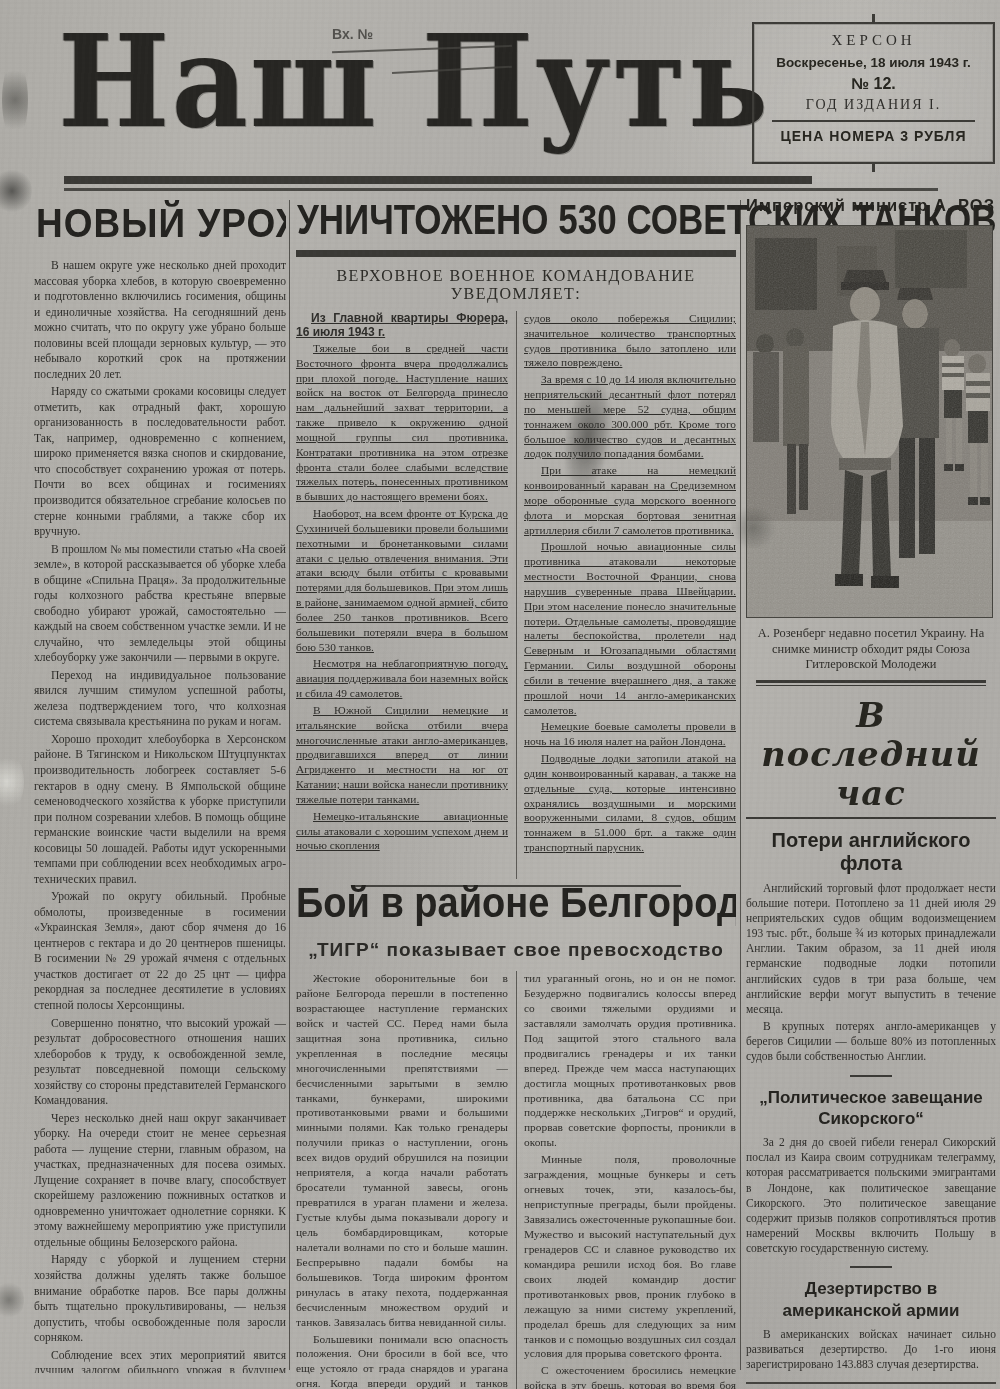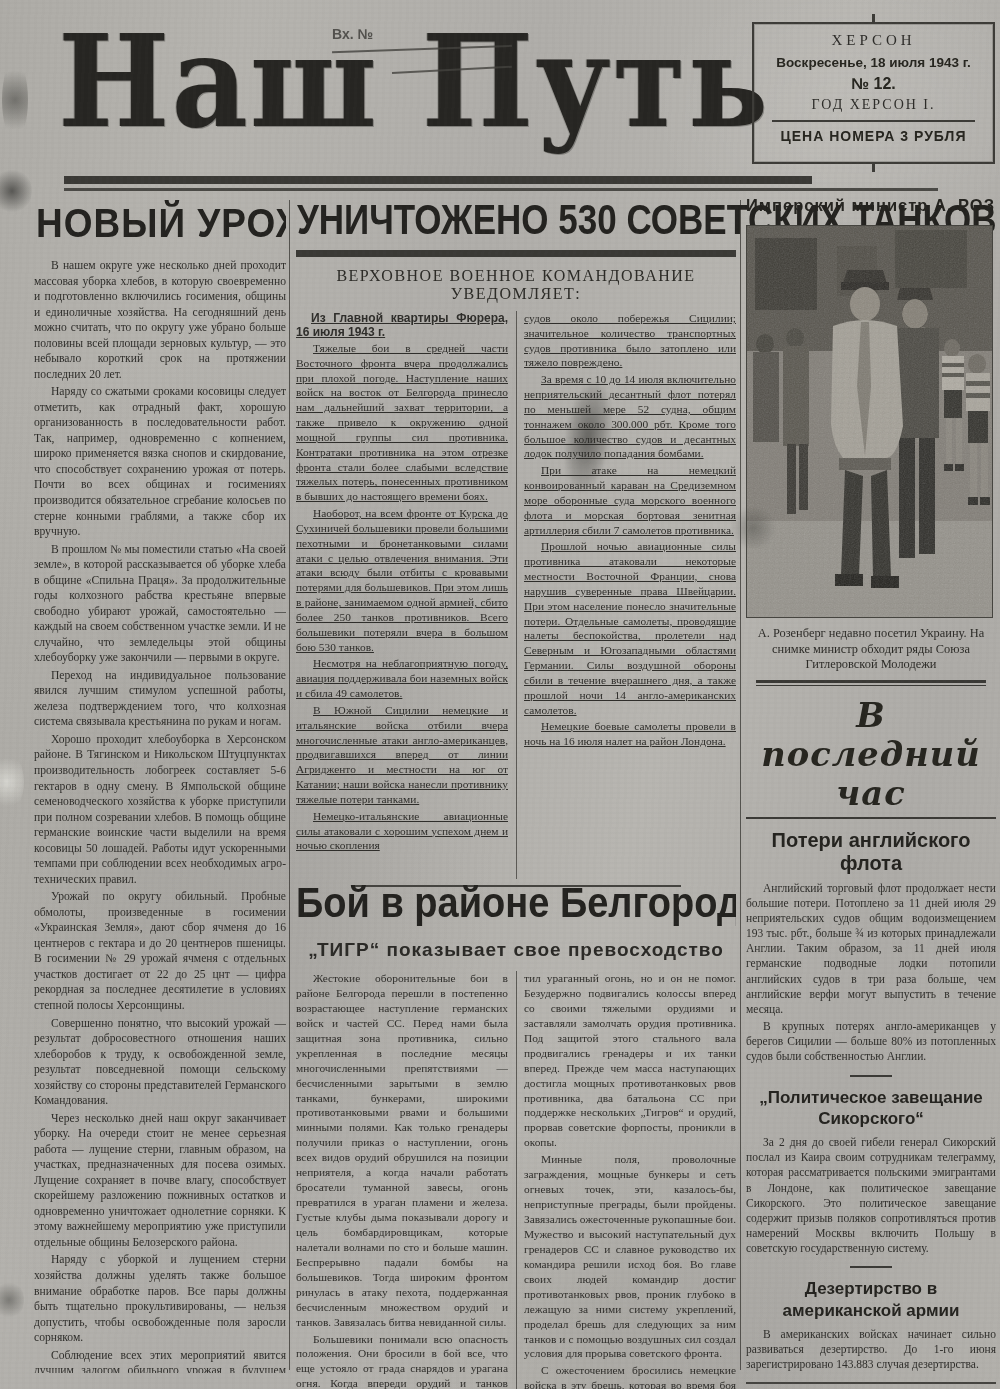--- a/index.html
+++ b/index.html
@@ -123,21 +123,21 @@
   <div class="stamp">
     <span>Вх. №</span>
     <div class="stamp-line"></div>
     <div class="stamp-line l2"></div>
   </div>
   <div class="info-box">
     <div class="notch top"></div>
     <div class="ib-city">ХЕРСОН</div>
     <div class="ib-date">Воскресенье, 18 июля 1943 г.</div>
     <div class="ib-issue">№ 12.</div>
-    <div class="ib-year">ГОД ХЕРСОН I.</div>
+    <div class="ib-year">ГОД ИЗДАНИЯ I.</div>
     <div class="ib-rule"></div>
     <div class="ib-price">ЦЕНА НОМЕРА 3 РУБЛЯ</div>
     <div class="notch bot"></div>
   </div>
   <div class="top-rule-a"></div>
   <div class="top-rule-b"></div>
 
   <div class="vdiv" style="left:289px;top:200px;height:1170px;"></div>
   <div class="vdiv" style="left:740px;top:200px;height:1170px;"></div>
 
@@ -168,20 +168,21 @@
         <p class="bp">В Южной Сицилии немецкие и итальянские войска отбили вчера многочисленные атаки англо-американцев, продвигавшихся вперед от линии Агридженто и местности на юг от Катании; наши войска нанесли противнику тяжелые потери танками.</p>
         <p class="bp">Немецко-итальянские авиационные силы атаковали с хорошим успехом днем и ночью скопления</p>
       </div>
       <div class="col-divider"></div>
       <div class="comm-col">
         <p class="bp" style="text-indent:0;">судов около побережья Сицилии; значительное количество транспортных судов противника было затоплено или тяжело повреждено.</p>
         <p class="bp">За время с 10 до 14 июля включительно неприятельский десантный флот потерял по меньшей мере 52 судна, общим тоннажем около 300.000 рбт. Кроме того большое количество судов и десантных лодок получило попадания бомбами.</p>
         <p class="bp">При атаке на немецкий конвоированный караван на Средиземном море оборонные суда морского военного флота и морская бортовая зенитная артиллерия сбили 7 самолетов противника.</p>
         <p class="bp">Прошлой ночью авиационные силы противника атаковали некоторые местности Восточной Франции, снова нарушив суверенные права Швейцарии. При этом население понесло значительные потери. Отдельные самолеты, проводящие налеты беспокойства, пролетели над Северным и Югозападными областями Германии. Силы воздушной обороны сбили в течение вчерашнего дня, а также прошлой ночи 14 англо-американских самолетов.</p>
         <p class="bp">Немецкие боевые самолеты провели в ночь на 16 июля налет на район Лондона.</p>
+        <p class="bp">Подводные лодки затопили атакой на один конвоированный караван, а также на отдельные суда, которые интенсивно охранялись воздушными и морскими вооруженными силами, 8 судов, общим тоннажем в 51.000 брт. а также один транспортный парусник.</p>
       </div>
     </div>
     <div class="mid-sep"></div>
   </div>
 
   <div class="belgorod">
     <div class="bel-headline">Бой в районе Белгорода</div>
     <div class="bel-subhead">„ТИГР“ показывает свое превосходство</div>
     <div class="bel-cols">
       <div class="bel-col">

